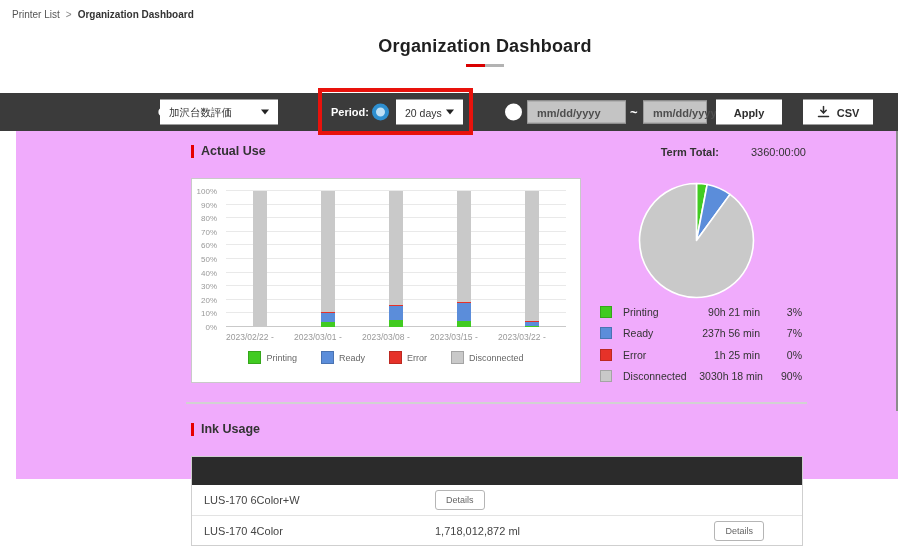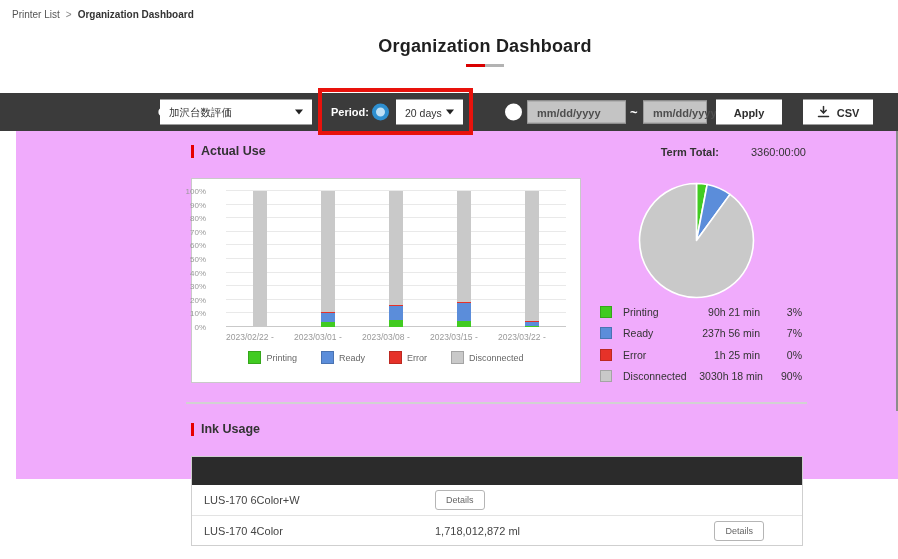--- a/index.html
+++ b/index.html
@@ -38,21 +38,21 @@
   .section-bar { width:3px; height:13px; background:#e60000; margin-right:7px; }
   #actual-use-header { left:175px; top:13px; }
   #ink-usage-header { left:175px; top:291px; }
   .term-total { position:absolute; top:15px; right:108px; font-size:11px; color:#333; display:flex; gap:32px; }
   .term-total-label { font-weight:bold; }
 
   
   .chart-box { position:absolute; left:175px; top:47px; width:390px; height:205px; background:#ffffff; border:1px solid #c9c9c9; }
   .plot { position:absolute; left:34px; top:12px; right:14px; height:136px; }
   .gridline { position:absolute; left:0; right:0; height:1px; background:#e9e9e9; }
-  .y-label { position:absolute; right:100%; margin-right:20px; width:28px; text-align:right; font-size:8px; color:#999; transform:translateY(50%); }
+  .y-label { position:absolute; right:100%; margin-right:9px; width:28px; text-align:right; font-size:8px; color:#999; transform:translateY(50%); }
   .bars { position:absolute; left:0; right:0; top:0; bottom:0; display:flex; }
   .bar-slot { flex:1; display:flex; align-items:flex-end; justify-content:center; height:100%; }
   .bar { width:14px; height:100%; display:flex; flex-direction:column-reverse; }
   .seg { width:100%; }
   .x-labels { position:absolute; left:34px; right:14px; top:153px; display:flex; }
   .x-label { flex:1; text-align:left; font-size:8.5px; color:#999; white-space:nowrap; }
   .bar-legend { position:absolute; left:0; right:0; top:172px; display:flex; justify-content:center; gap:24px; align-items:center; }
   .bar-legend-item { display:flex; align-items:center; font-size:9px; color:#666; }
   .legend-swatch { width:13px; height:13px; margin-right:5px; border:1px solid rgba(0,0,0,0.18); }
 
@@ -92,21 +92,21 @@
 <div class="title-block">
   <div class="page-title">Organization Dashboard</div>
   <div class="title-underline">
     <div class="u-red"></div>
     <div class="u-gray"></div>
   </div>
 </div>
 
 <div class="toolbar">
   <span class="tb-abs tb-label" style="left:113px;margin-left:45px;">Group :</span>
-  <div class="tb-abs tb-select" style="left:160px; width:152px;text-align:center;">
+  <div class="tb-abs tb-select" style="left:160px; width:118px;text-align:center;">
     <span>加沢台数評価</span>
     <span class="caret"></span>
   </div>
 
   <span class="tb-abs tb-label" style="left:331px;">Period:</span>
   <div class="tb-abs radio-selected" style="left:372px;"></div>
   <div class="tb-abs tb-select" style="left:396px; width:67px;">
     <span>20 days</span>
     <span class="caret"></span>
   </div>

